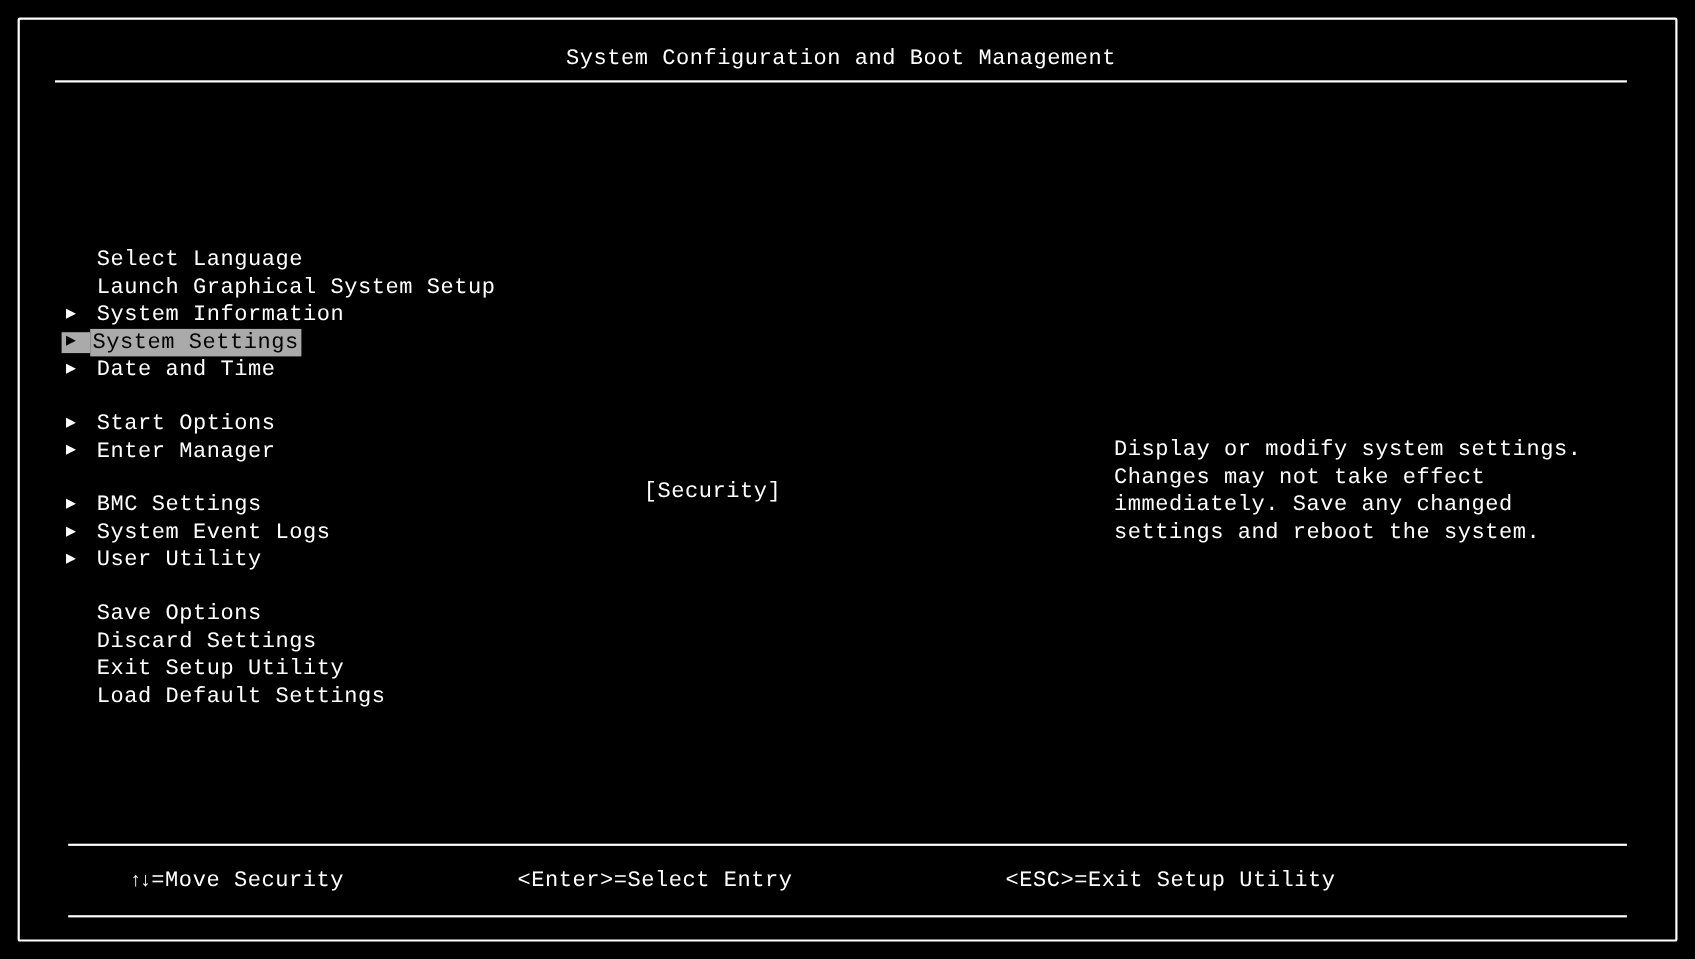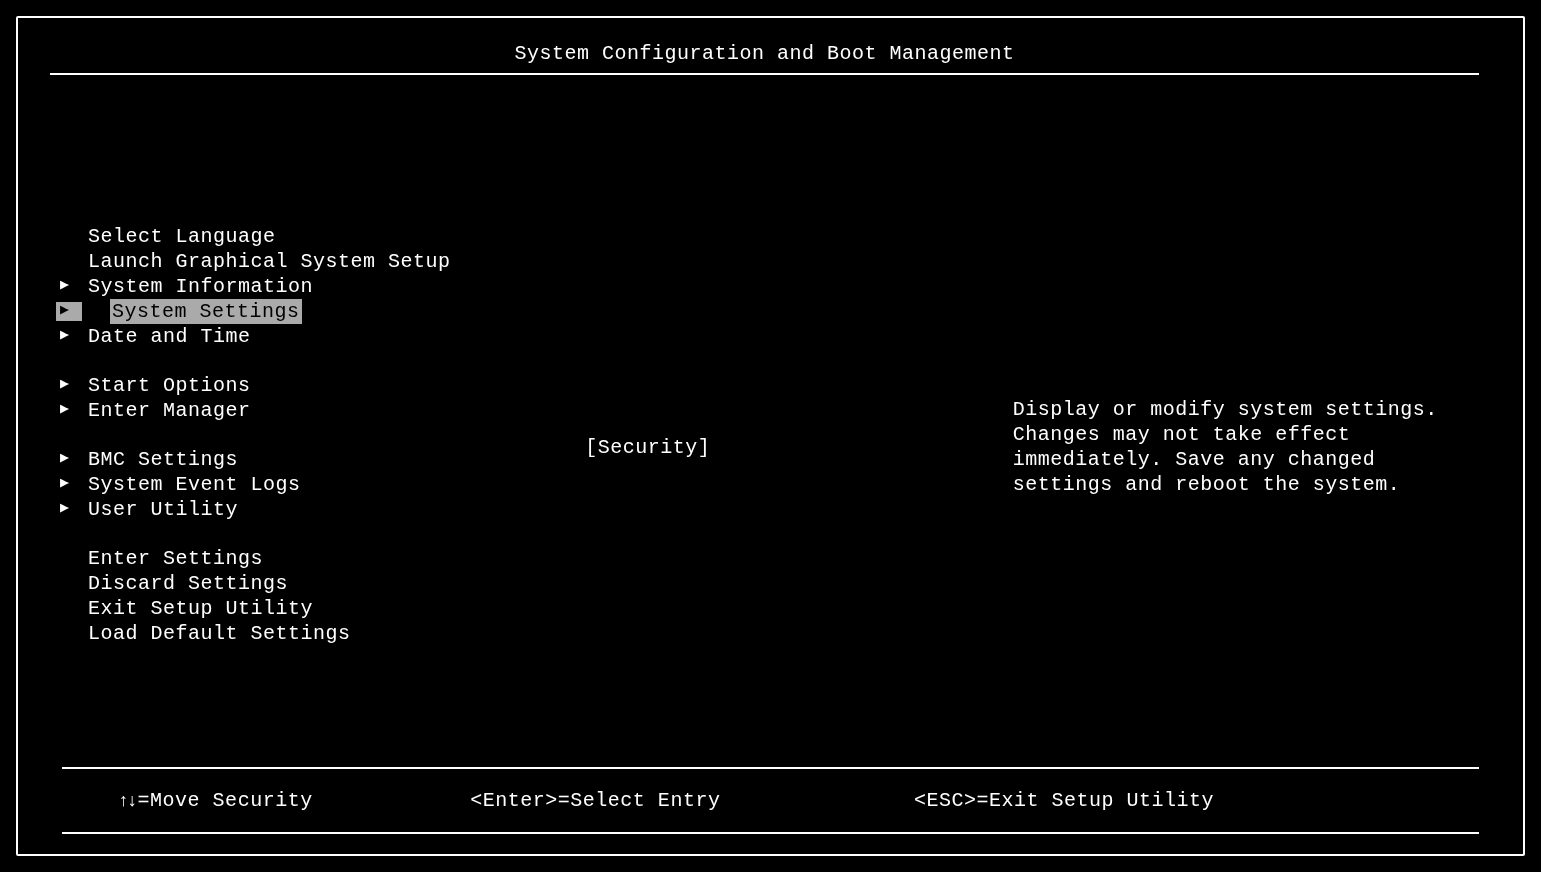--- a/index.html
+++ b/index.html
@@ -75,21 +75,20 @@
       font-size: 15px;
     }
     .menu-label {
       display: inline-block;
       padding: 0 2px;
     }
     .selected .arrow-slot,
     .selected .menu-label {
       background: #aaa;
       color: #000;
-      margin-left: 28px;
     }
     .selected .arrow-slot {
         padding-left: 4px;
         margin-left: -30px;
     }
     .footer-section {
       padding: 0 40px 20px 40px;
     }
     .footer-line-top {
       border-top: 2px solid #fff;
@@ -178,21 +177,21 @@
         </div>
         <div class="menu-row">
           <span class="arrow-slot">▶</span>
           <span class="menu-label">User Utility</span>
         </div>
       </div>
 
       <div class="menu-group">
         <div class="menu-row">
           <span class="arrow-slot"></span>
-          <span class="menu-label">Enter Settings</span>
+          <span class="menu-label">Save Options</span>
         </div>
         <div class="menu-row">
           <span class="arrow-slot"></span>
           <span class="menu-label">Discard Settings</span>
         </div>
         <div class="menu-row">
           <span class="arrow-slot"></span>
           <span class="menu-label">Exit Setup Utility</span>
         </div>
         <div class="menu-row">

